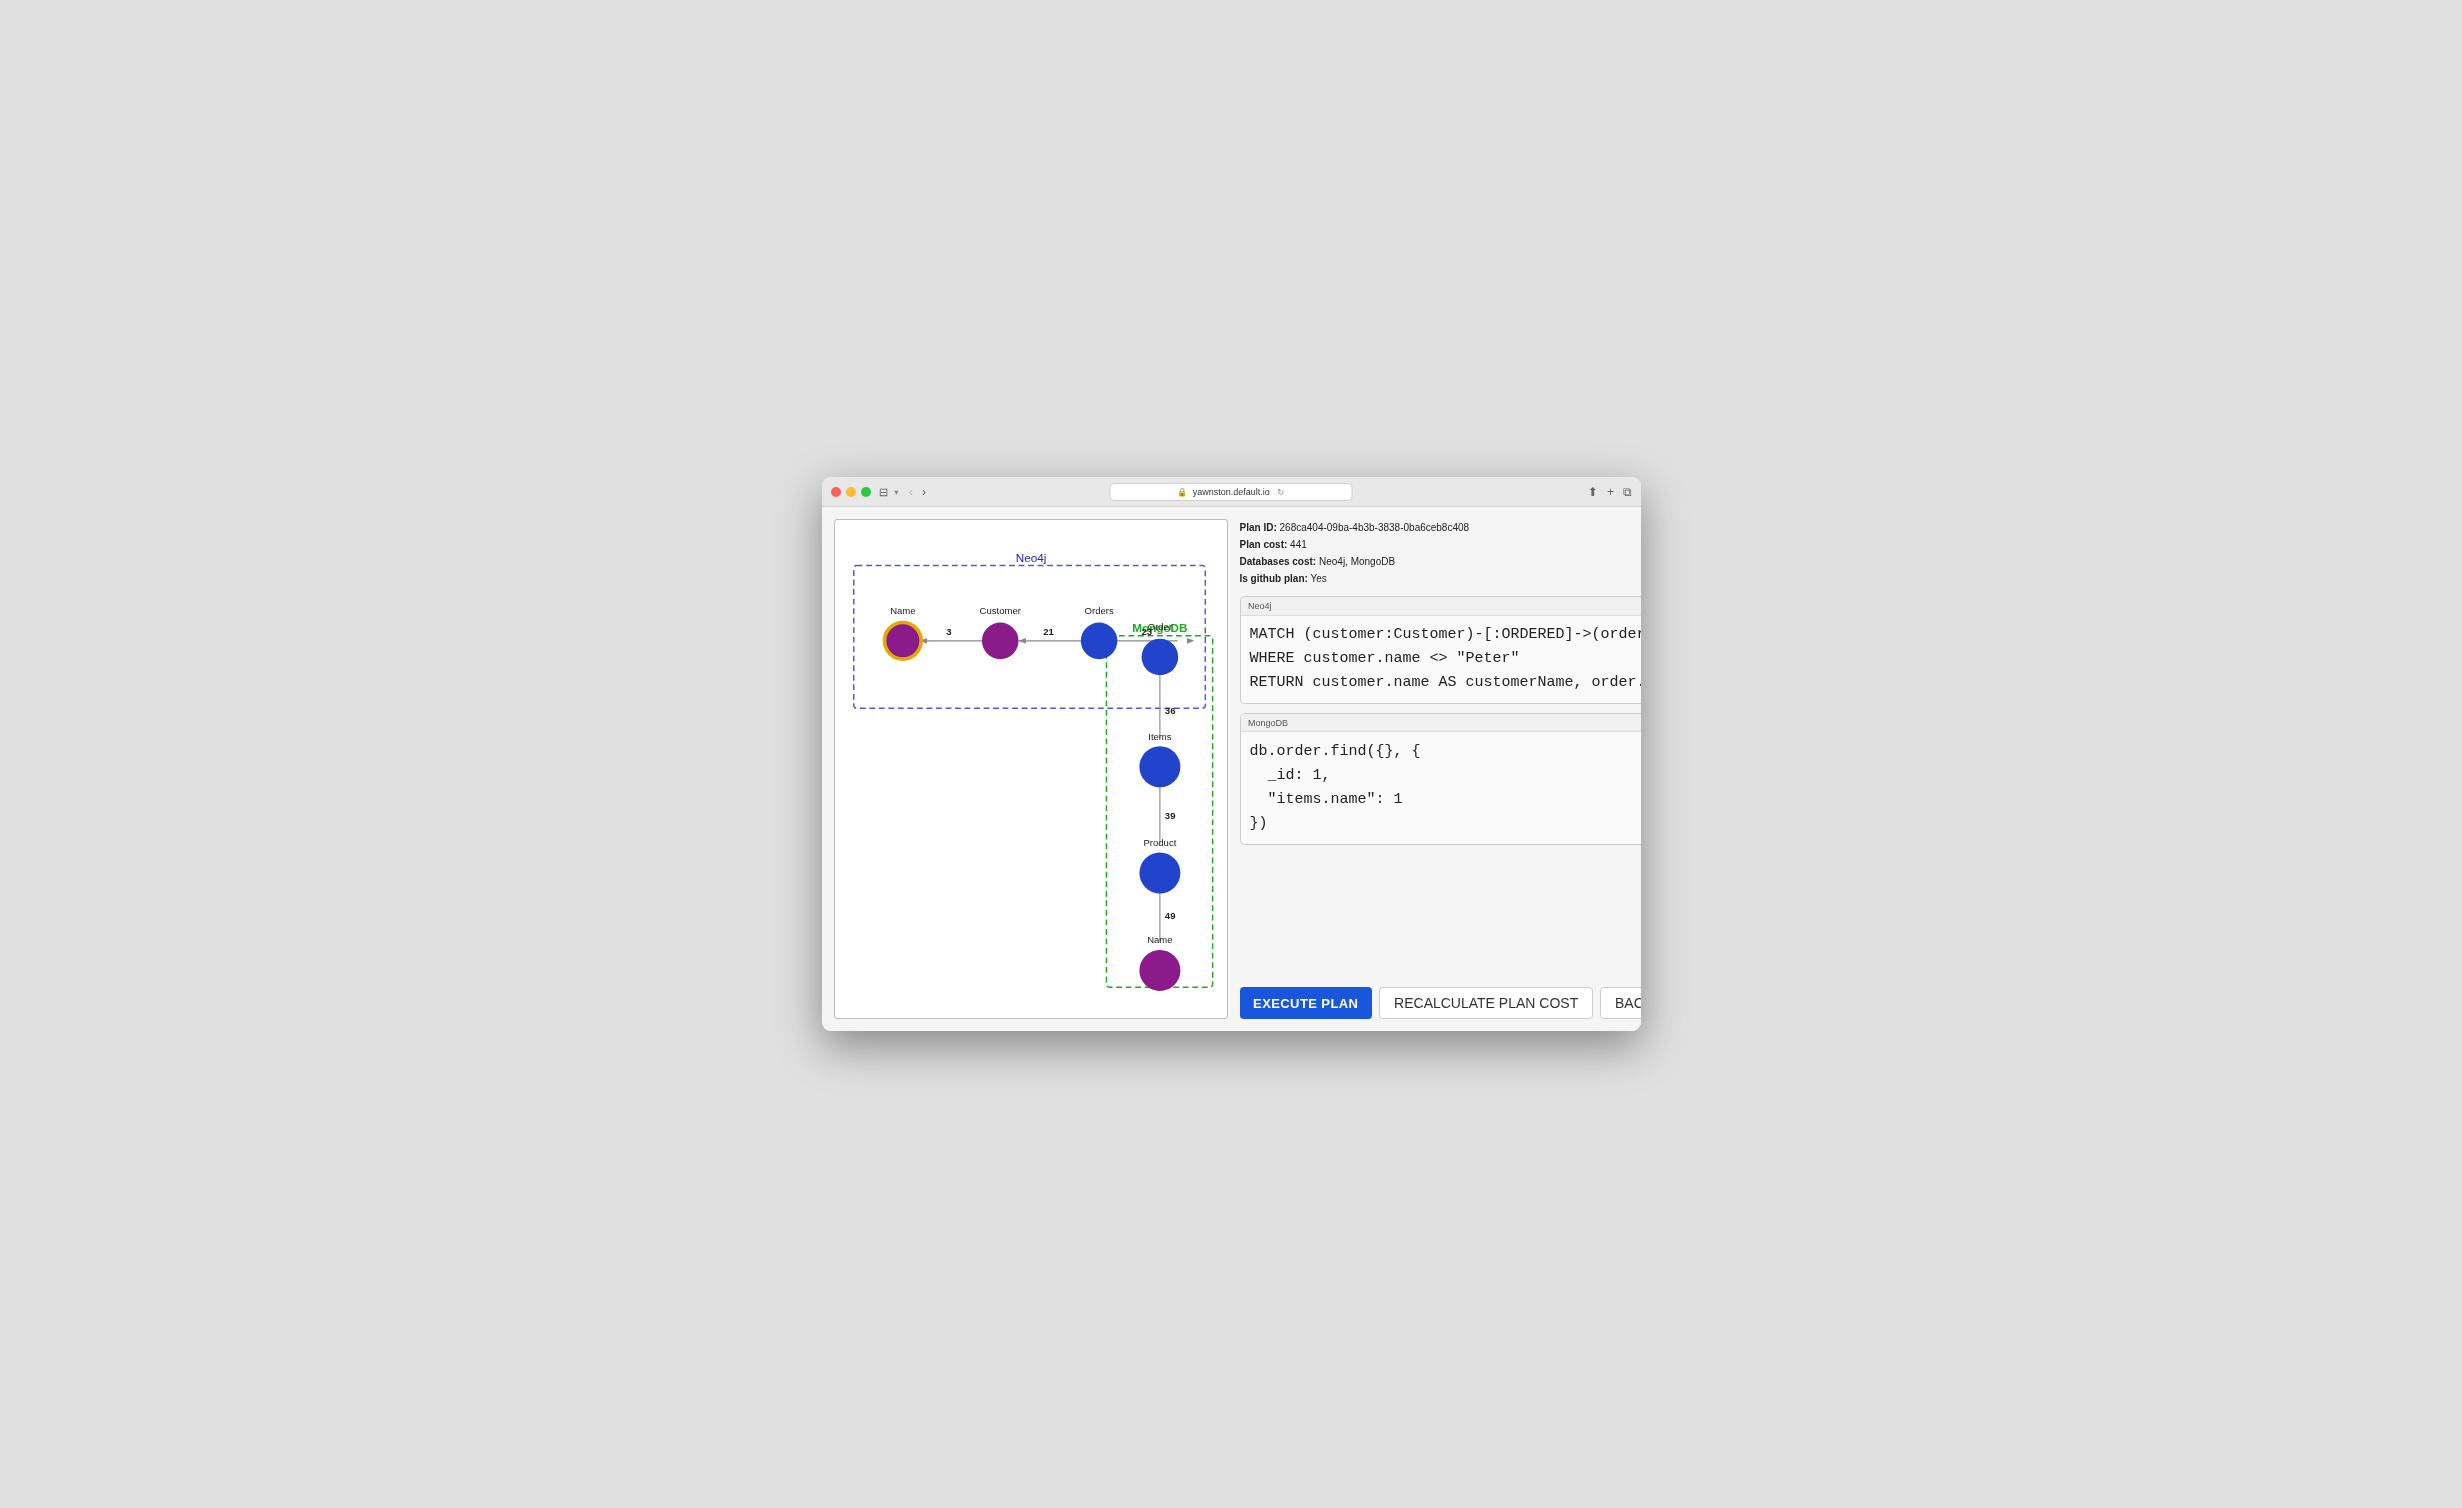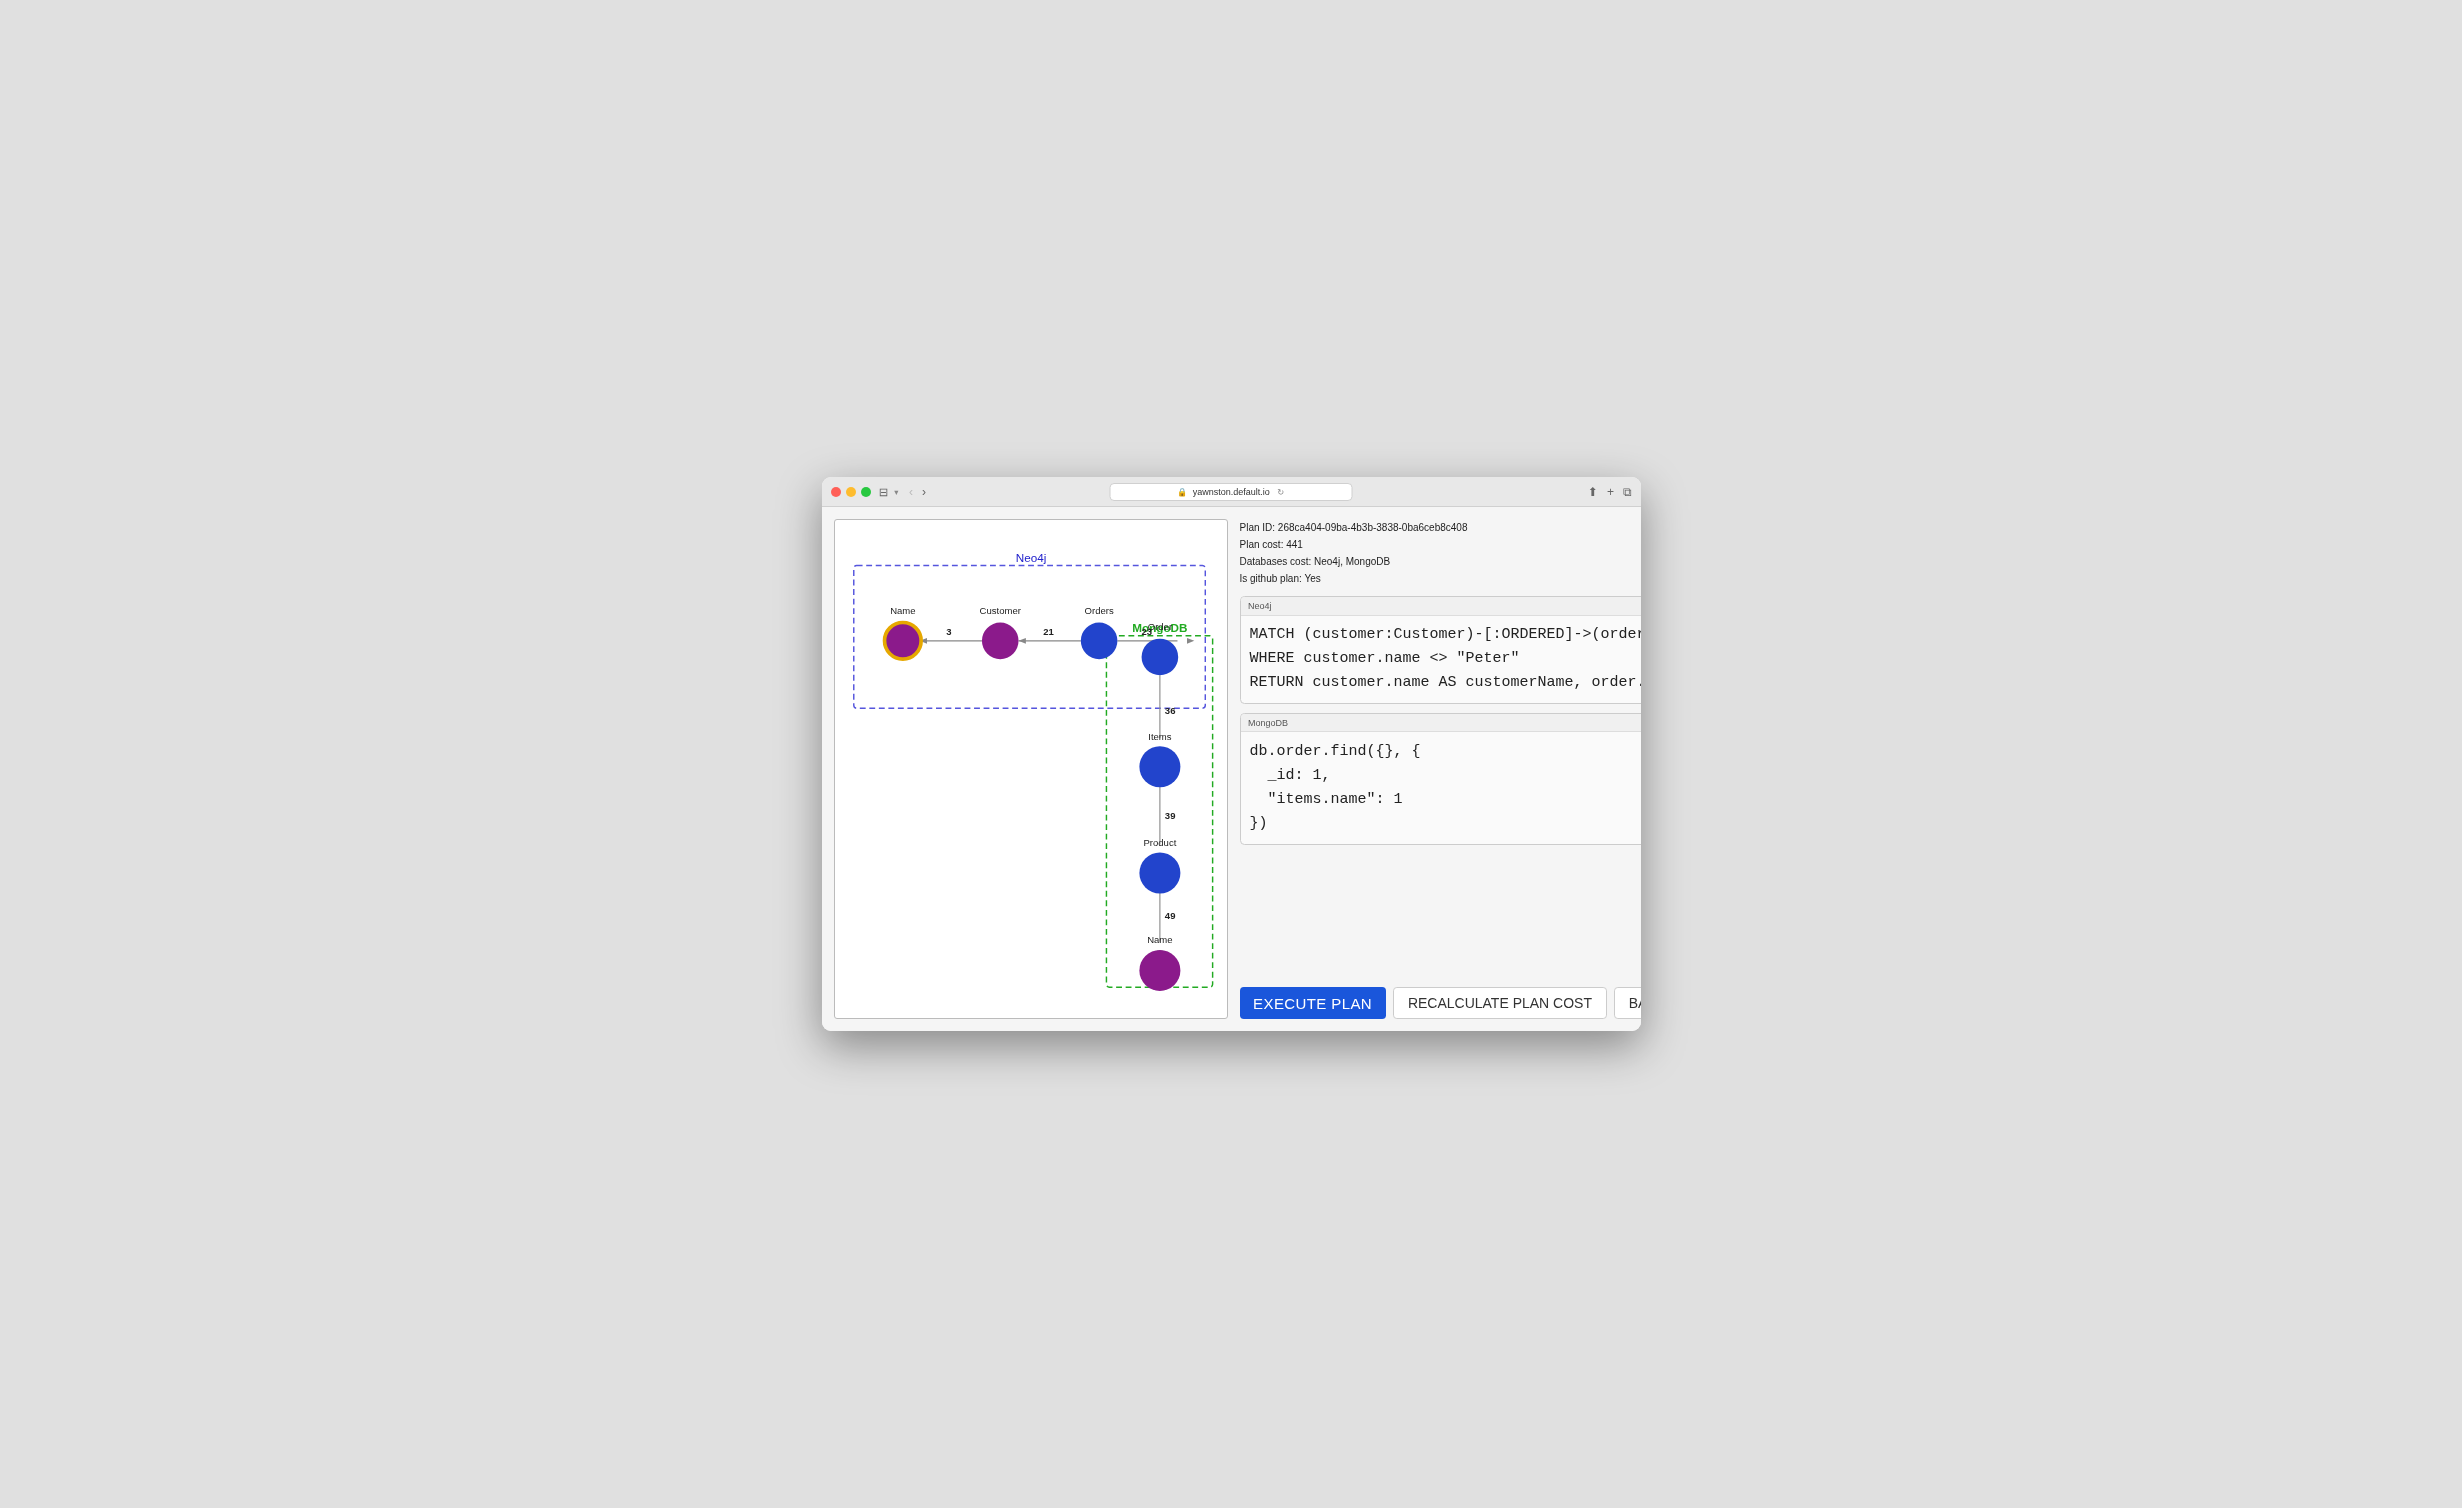--- a/index.html
+++ b/index.html
@@ -165,21 +165,21 @@
       padding-left: 12px;
       display: flex;
       flex-direction: column;
       gap: 9px;
     }
     .plan-info {
       font-size: 10px;
       color: #222;
       line-height: 1.7;
     }
-    .plan-info strong { font-weight: 400; }
+    .plan-info strong { font-weight: 700; }
 
     .query-box {
       border: 0.8px solid #ccc;
       border-radius: 4.5px;
       background: #fafafa;
       overflow: hidden;
     }
     .query-box-header {
       background: #f0f0f0;
       padding: 3.8px 7.6px;
@@ -200,22 +200,22 @@
       display: flex;
       gap: 7.6px;
       margin-top: auto;
     }
     .btn-execute {
       background: #1a56db;
       color: white;
       border: none;
       padding: 6.8px 13.6px;
       border-radius: 3.8px;
-      font-size: 15px;
-      font-weight: 400;
+      font-size: 13px;
+      font-weight: 700;
       cursor: pointer;
       letter-spacing: 0.4px;
     }
     .btn-secondary {
       background: white;
       color: #333;
       border: 0.8px solid #ccc;
       padding: 6.8px 13.6px;
       border-radius: 3.8px;
       font-size: 14px;

